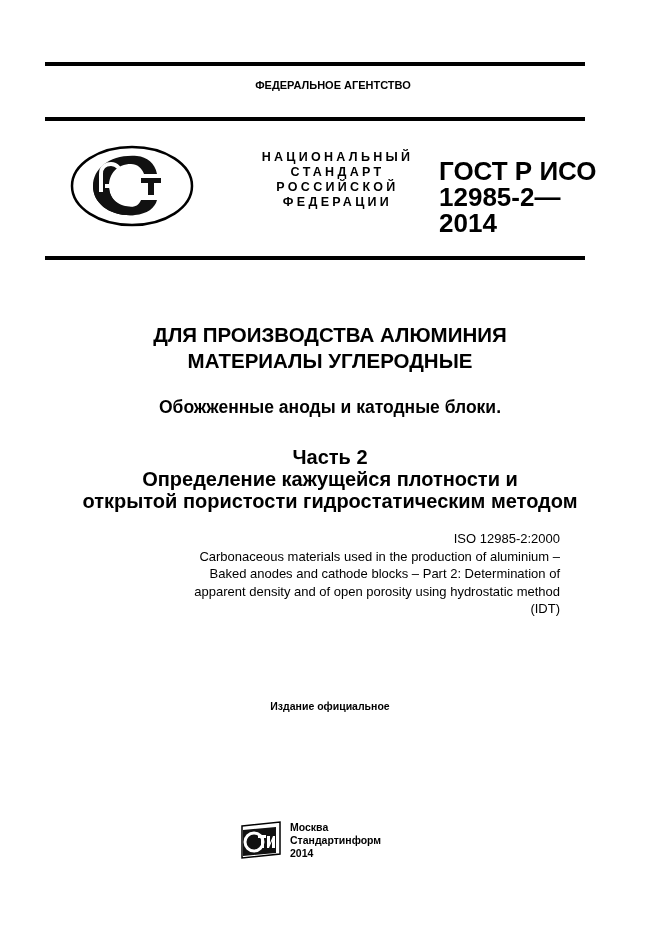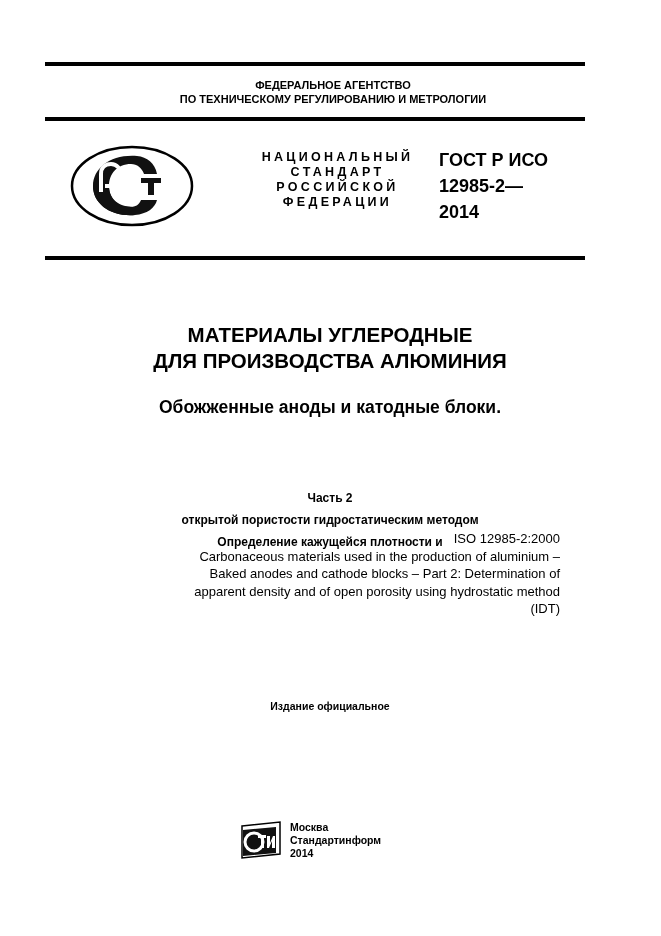--- a/index.html
+++ b/index.html
@@ -4,41 +4,40 @@
 <style>
   html, body { margin: 0; padding: 0; background: #ffffff; }
   body { width: 661px; height: 936px; position: relative; overflow: hidden;
          font-family: "Liberation Sans", sans-serif; color: #000; }
   .rule { position: absolute; left: 45px; width: 540px; height: 4px; background: #000; }
   .agency { position: absolute; left: 63px; width: 540px; top: 78px; text-align: center;
             font-weight: bold; font-size: 11px; line-height: 14px; }
   .logo { position: absolute; left: 69px; top: 144px; width: 126px; height: 84px; }
   .natstd { position: absolute; left: 250px; top: 150px; width: 175px; text-align: center;
             font-weight: bold; font-size: 12.5px; line-height: 15px; letter-spacing: 3.3px; }
-  .gost { position: absolute; left: 439px; top: 147px; font-weight: bold; font-size: 18px; line-height: 26px; }
+  .gost { position: absolute; left: 439px; top: 158px; font-weight: bold; font-size: 26px; line-height: 26px; }
   .title { position: absolute; left: 45px; width: 570px; text-align: center; font-weight: bold; }
   .t1 { top: 322px; font-size: 20.5px; line-height: 26px; }
   .t2 { top: 396px; font-size: 17.5px; line-height: 22px; }
-  .t3 { top: 446px; font-size: 12px; line-height: 22px; margin-top: 41px; }
+  .t3 { top: 446px; font-size: 20px; line-height: 22px; }
   .iso { position: absolute; left: 100px; width: 460px; top: 530px; text-align: right;
          font-size: 13px; line-height: 17.5px; }
   .edition { position: absolute; left: 45px; width: 570px; top: 700px; text-align: center;
              font-weight: bold; font-size: 10.5px; }
   .pub-logo { position: absolute; left: 240px; top: 820px; width: 42px; height: 40px; }
   .pub { position: absolute; left: 290px; top: 821px; width: 110px; 
          font-weight: bold; font-size: 10.5px; line-height: 13px; }
 </style>
 </head>
 <body>
 
 <div class="rule" style="top:62px;"></div>
 
 <div class="agency">
   <div>ФЕДЕРАЛЬНОЕ АГЕНТСТВО</div>
-  <div>ПО ТЕХНИЧЕСКОМУ РЕГУЛИРОВАНИЮ И МЕТРОЛОГИИ</div>
 </div>
 
 <div class="rule" style="top:117px;"></div>
 
 <div class="logo">
   <svg width="126" height="84" viewBox="0 0 126 84">
     <ellipse cx="63" cy="42" rx="60" ry="39" fill="none" stroke="#000" stroke-width="2.5"></ellipse>
     <path d="M68 12 C42 10 24 24 24 42 C24 60 42 73 66 71 C78 70 86 64 88 56 L72 56 C70 61 66 63 62 63 C46 63 40 52 40 42 C40 30 48 20 62 20 C68 20 73 24 75 30 L88 30 C86 19 78 13 68 12 Z" fill="#111"></path>
     <path d="M24 42 C24 60 42 73 66 71 L66 63 C46 63 40 52 40 42 Z" fill="#111"></path>
     <path d="M32 48 L32 30 C32 22 38 20 42 20 C48 20 52 25 52 31 C52 38 47 42 41 42 L36 42" fill="none" stroke="#fff" stroke-width="4"></path>
@@ -56,30 +55,30 @@
 
 <div class="gost">
   <div>ГОСТ Р ИСО</div>
   <div>12985-2—</div>
   <div>2014</div>
 </div>
 
 <div class="rule" style="top:256px;"></div>
 
 <div class="title t1">
+  <div>ДЛЯ ПРОИЗВОДСТВА АЛЮМИНИЯ</div>
   <div>МАТЕРИАЛЫ УГЛЕРОДНЫЕ</div>
-  <div>ДЛЯ ПРОИЗВОДСТВА АЛЮМИНИЯ</div>
 </div>
 
 <div class="title t2">Обожженные аноды и катодные блоки.</div>
 
 <div class="title t3">
   <div>Часть 2</div>
+  <div>Определение кажущейся плотности и</div>
   <div>открытой пористости гидростатическим методом</div>
-  <div>Определение кажущейся плотности и</div>
 </div>
 
 <div class="iso">
   <div>ISO 12985-2:2000</div>
   <div>Carbonaceous materials used in the production of aluminium –</div>
   <div>Baked anodes and cathode blocks – Part 2: Determination of</div>
   <div>apparent density and of open porosity using hydrostatic method</div>
   <div>(IDT)</div>
 </div>
 

